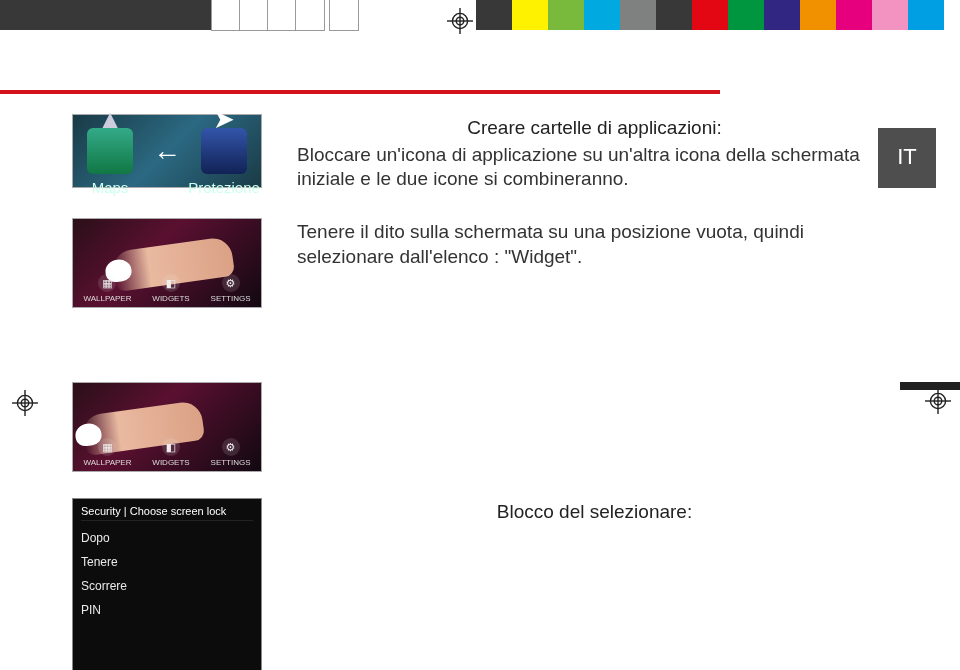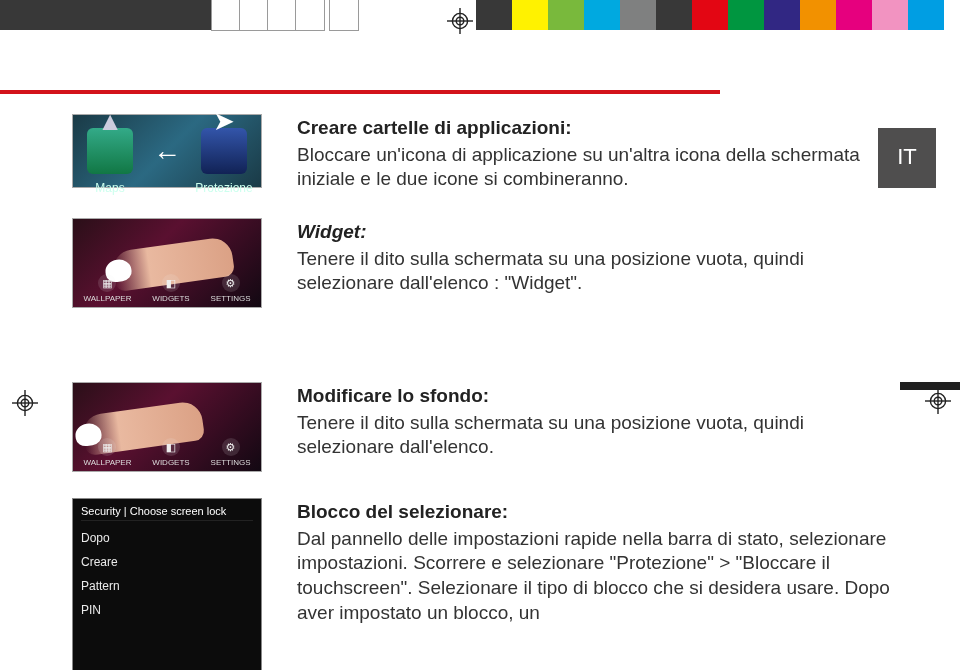--- a/index.html
+++ b/index.html
@@ -48,23 +48,24 @@
     margin-right: 35px;
   }
   .txt {
     flex: 1;
     color: #333;
     font-size: 19px;
     line-height: 1.3;
     padding-top: 2px;
   }
   .txt .title {
-    font-weight: 700;
+    font-weight: 400;
     color: #222;
     margin-bottom: 2px;
+    text-align: center;
   }
 
   .rule-top {
     position: absolute;
     top: 90px;
     left: 0;
     width: 720px;
     height: 4px;
     background: #d3121a;
   }
@@ -111,21 +112,21 @@
     justify-content: space-around;
     padding: 4px;
   }
   .app-icon {
     width: 46px; height: 46px; border-radius: 6px;
     display:flex;align-items:center;justify-content:center;
     font-size:12px;color:#ccd;
     flex-direction:column;
   }
   .app-icon .glyph{ font-size:26px; line-height:1; }
-  .app-icon .lbl{ font-size:12px; color:#cfe;margin-top:47px; }
+  .app-icon .lbl{ font-size:15px; color:#cfe;margin-top:47px; }
   .app-maps { background: linear-gradient(#3a8,#174); }
   .app-nav  { background: linear-gradient(#35a,#125); color:#fff;}
   .thumb-apps .arrow { color:#fff; font-size:28px; }
 
   .thumb-widget, .thumb-wallpaper {
     height: 90px;
     background: linear-gradient(135deg,#2a0f18 0%, #5a1030 40%, #120812 100%);
     border:1px solid #aaa;
     position:relative;
     overflow:hidden;
@@ -264,21 +265,20 @@
               <span>WIDGETS</span>
             </div>
           <div>
               <span class="ic">⚙</span>
               <span>SETTINGS</span>
             </div>
         </div>
       </div>
     </div>
     <div class="txt">
-      <div class="title" style="font-style:italic;">Widget:</div>
       <div>Tenere il dito sulla schermata su una posizione vuota, quindi selezionare dall'elenco : "Widget".</div>
     </div>
   </div>
 
   <div style="height:48px;"></div>
 
   <div class="section">
     <div class="thumb">
       <div class="thumb-wallpaper">
         <div class="finger">
@@ -293,35 +293,30 @@
               <span class="ic">◧</span>
               <span>WIDGETS</span>
             </div>
           <div>
               <span class="ic">⚙</span>
               <span>SETTINGS</span>
             </div>
         </div>
       </div>
     </div>
-    <div class="txt">
-      <div class="title">Modificare lo sfondo:</div>
-      <div>Tenere il dito sulla schermata su una posizione vuota, quindi selezionare dall'elenco.</div>
-    </div>
   </div>
 
   <div class="section">
     <div class="thumb">
       <div class="thumb-security">
         <div class="hdr">Security | Choose screen lock</div>
         <div class="opt">Dopo</div>
-        <div class="opt">Creare</div>
-        <div class="opt">Pattern</div>
+        <div class="opt">Tenere</div>
+        <div class="opt">Scorrere</div>
         <div class="opt">PIN</div>
       </div>
     </div>
     <div class="txt">
       <div class="title">Blocco del selezionare:</div>
-      <div>Dal pannello delle impostazioni rapide nella barra di stato, selezionare impostazioni. Scorrere e selezionare "Protezione" &gt; "Bloccare il touchscreen". Selezionare il tipo di blocco che si desidera usare. Dopo aver impostato un blocco, un</div>
     </div>
   </div>
 
 </div>
 
 </body></html>

